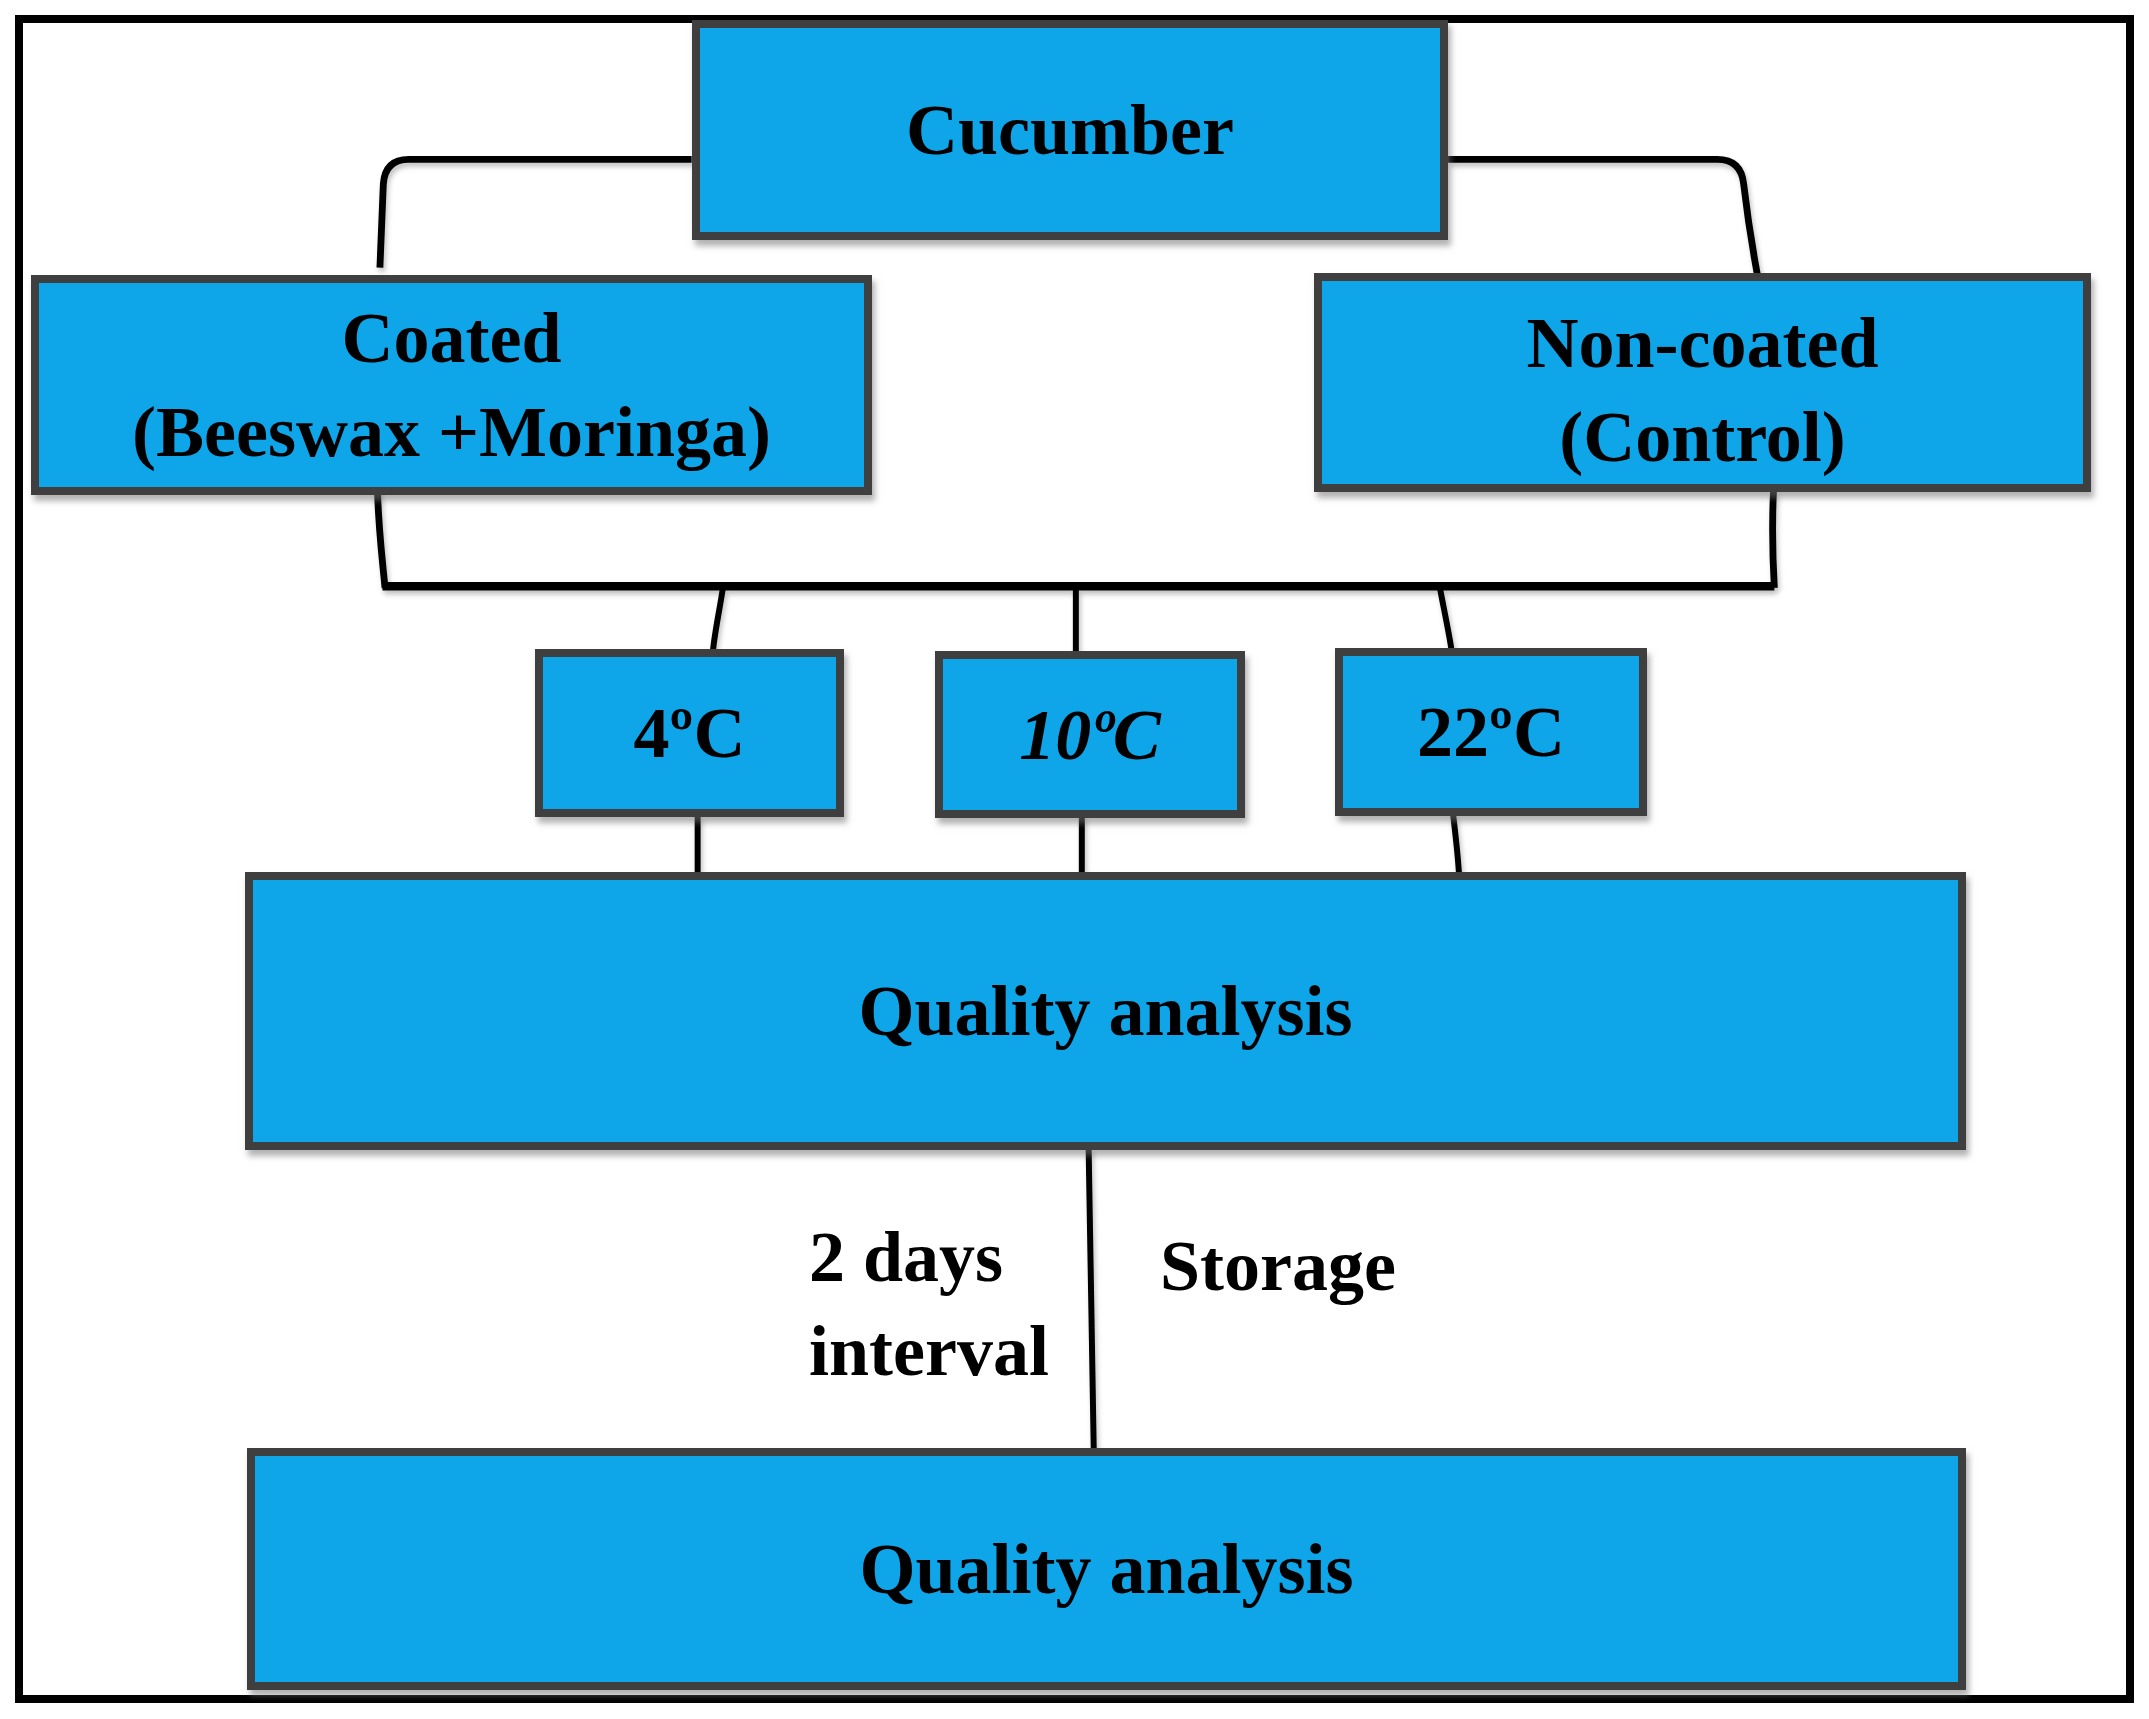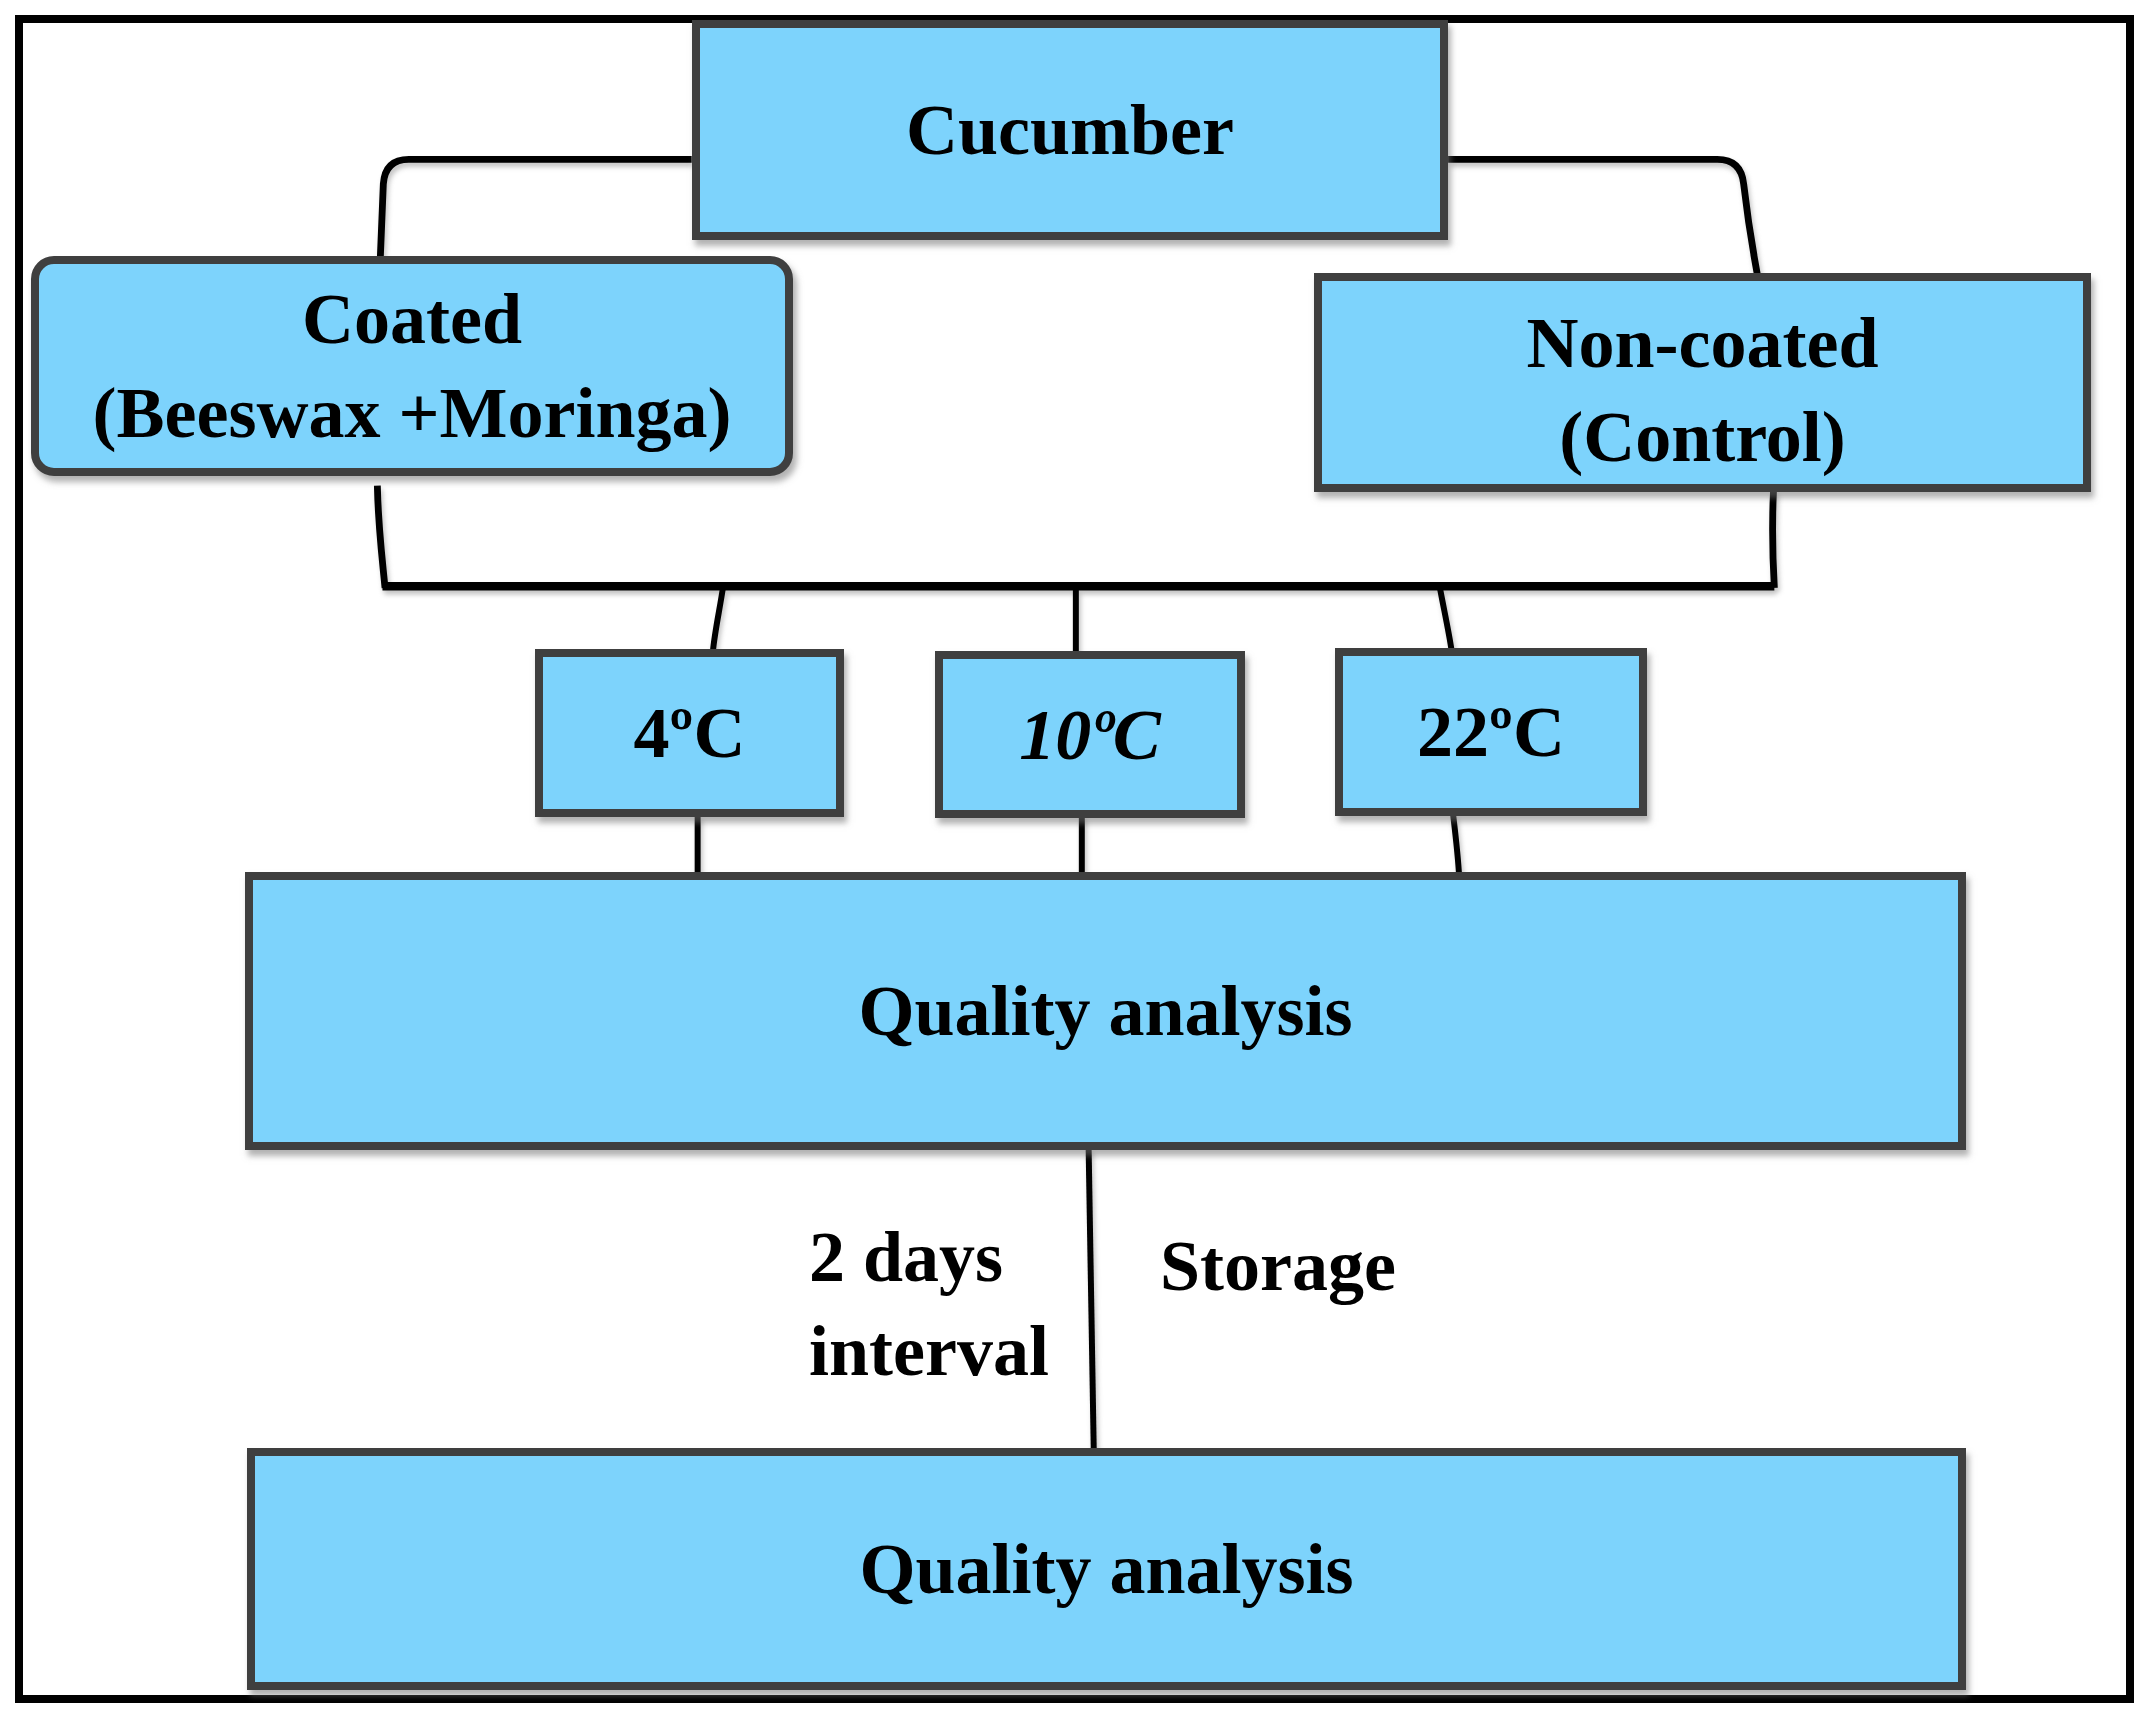--- a/index.html
+++ b/index.html
@@ -29,34 +29,34 @@
     position: absolute;
     left: 0;
     top: 0;
     width: 2150px;
     height: 1720px;
     filter: drop-shadow(2.6px 4.3px 2.6px rgba(120,120,120,0.45));
   }
   .node {
     position: absolute;
     box-sizing: border-box;
-    background: #7dd3fc;
+    background: #0ea5e9;
     border: 8.5px solid #3f3f3f;
     display: flex;
     flex-direction: column;
     align-items: center;
     justify-content: center;
     text-align: center;
     font-weight: bold;
     font-size: 72px;
     line-height: 94px;
     box-shadow: 3.4px 6px 6px rgba(115,115,115,0.55);
   }
   #node-cucumber      { left: 692px;  top: 20.4px;   width: 756px;  height: 220px; }
-  #node-coated        { left: 31px;   top: 256px;  width: 762px;  height: 220px; border-radius: 23px; }
+  #node-coated        { left: 31px;   top: 275px;  width: 841px;  height: 220px; }
   #node-noncoated     { left: 1314px; top: 273px;  width: 777px;  height: 219px; justify-content: flex-end; }
   #node-temp-4c       { left: 535px;  top: 649px;  width: 309px;  height: 168px; }
   #node-temp-10c      { left: 935px; top: 651px;  width: 310px;  height: 167px; font-style: italic; }
   #node-temp-22c      { left: 1335px; top: 648px;  width: 312px;  height: 168px; }
   #node-qa-top        { left: 245px;  top: 872px; width: 1721px; height: 278px; }
   #node-qa-bottom     { left: 247px;  top: 1448px; width: 1719px; height: 242px; }
   .edge-label {
     position: absolute;
     font-weight: bold;
     font-size: 72px;

